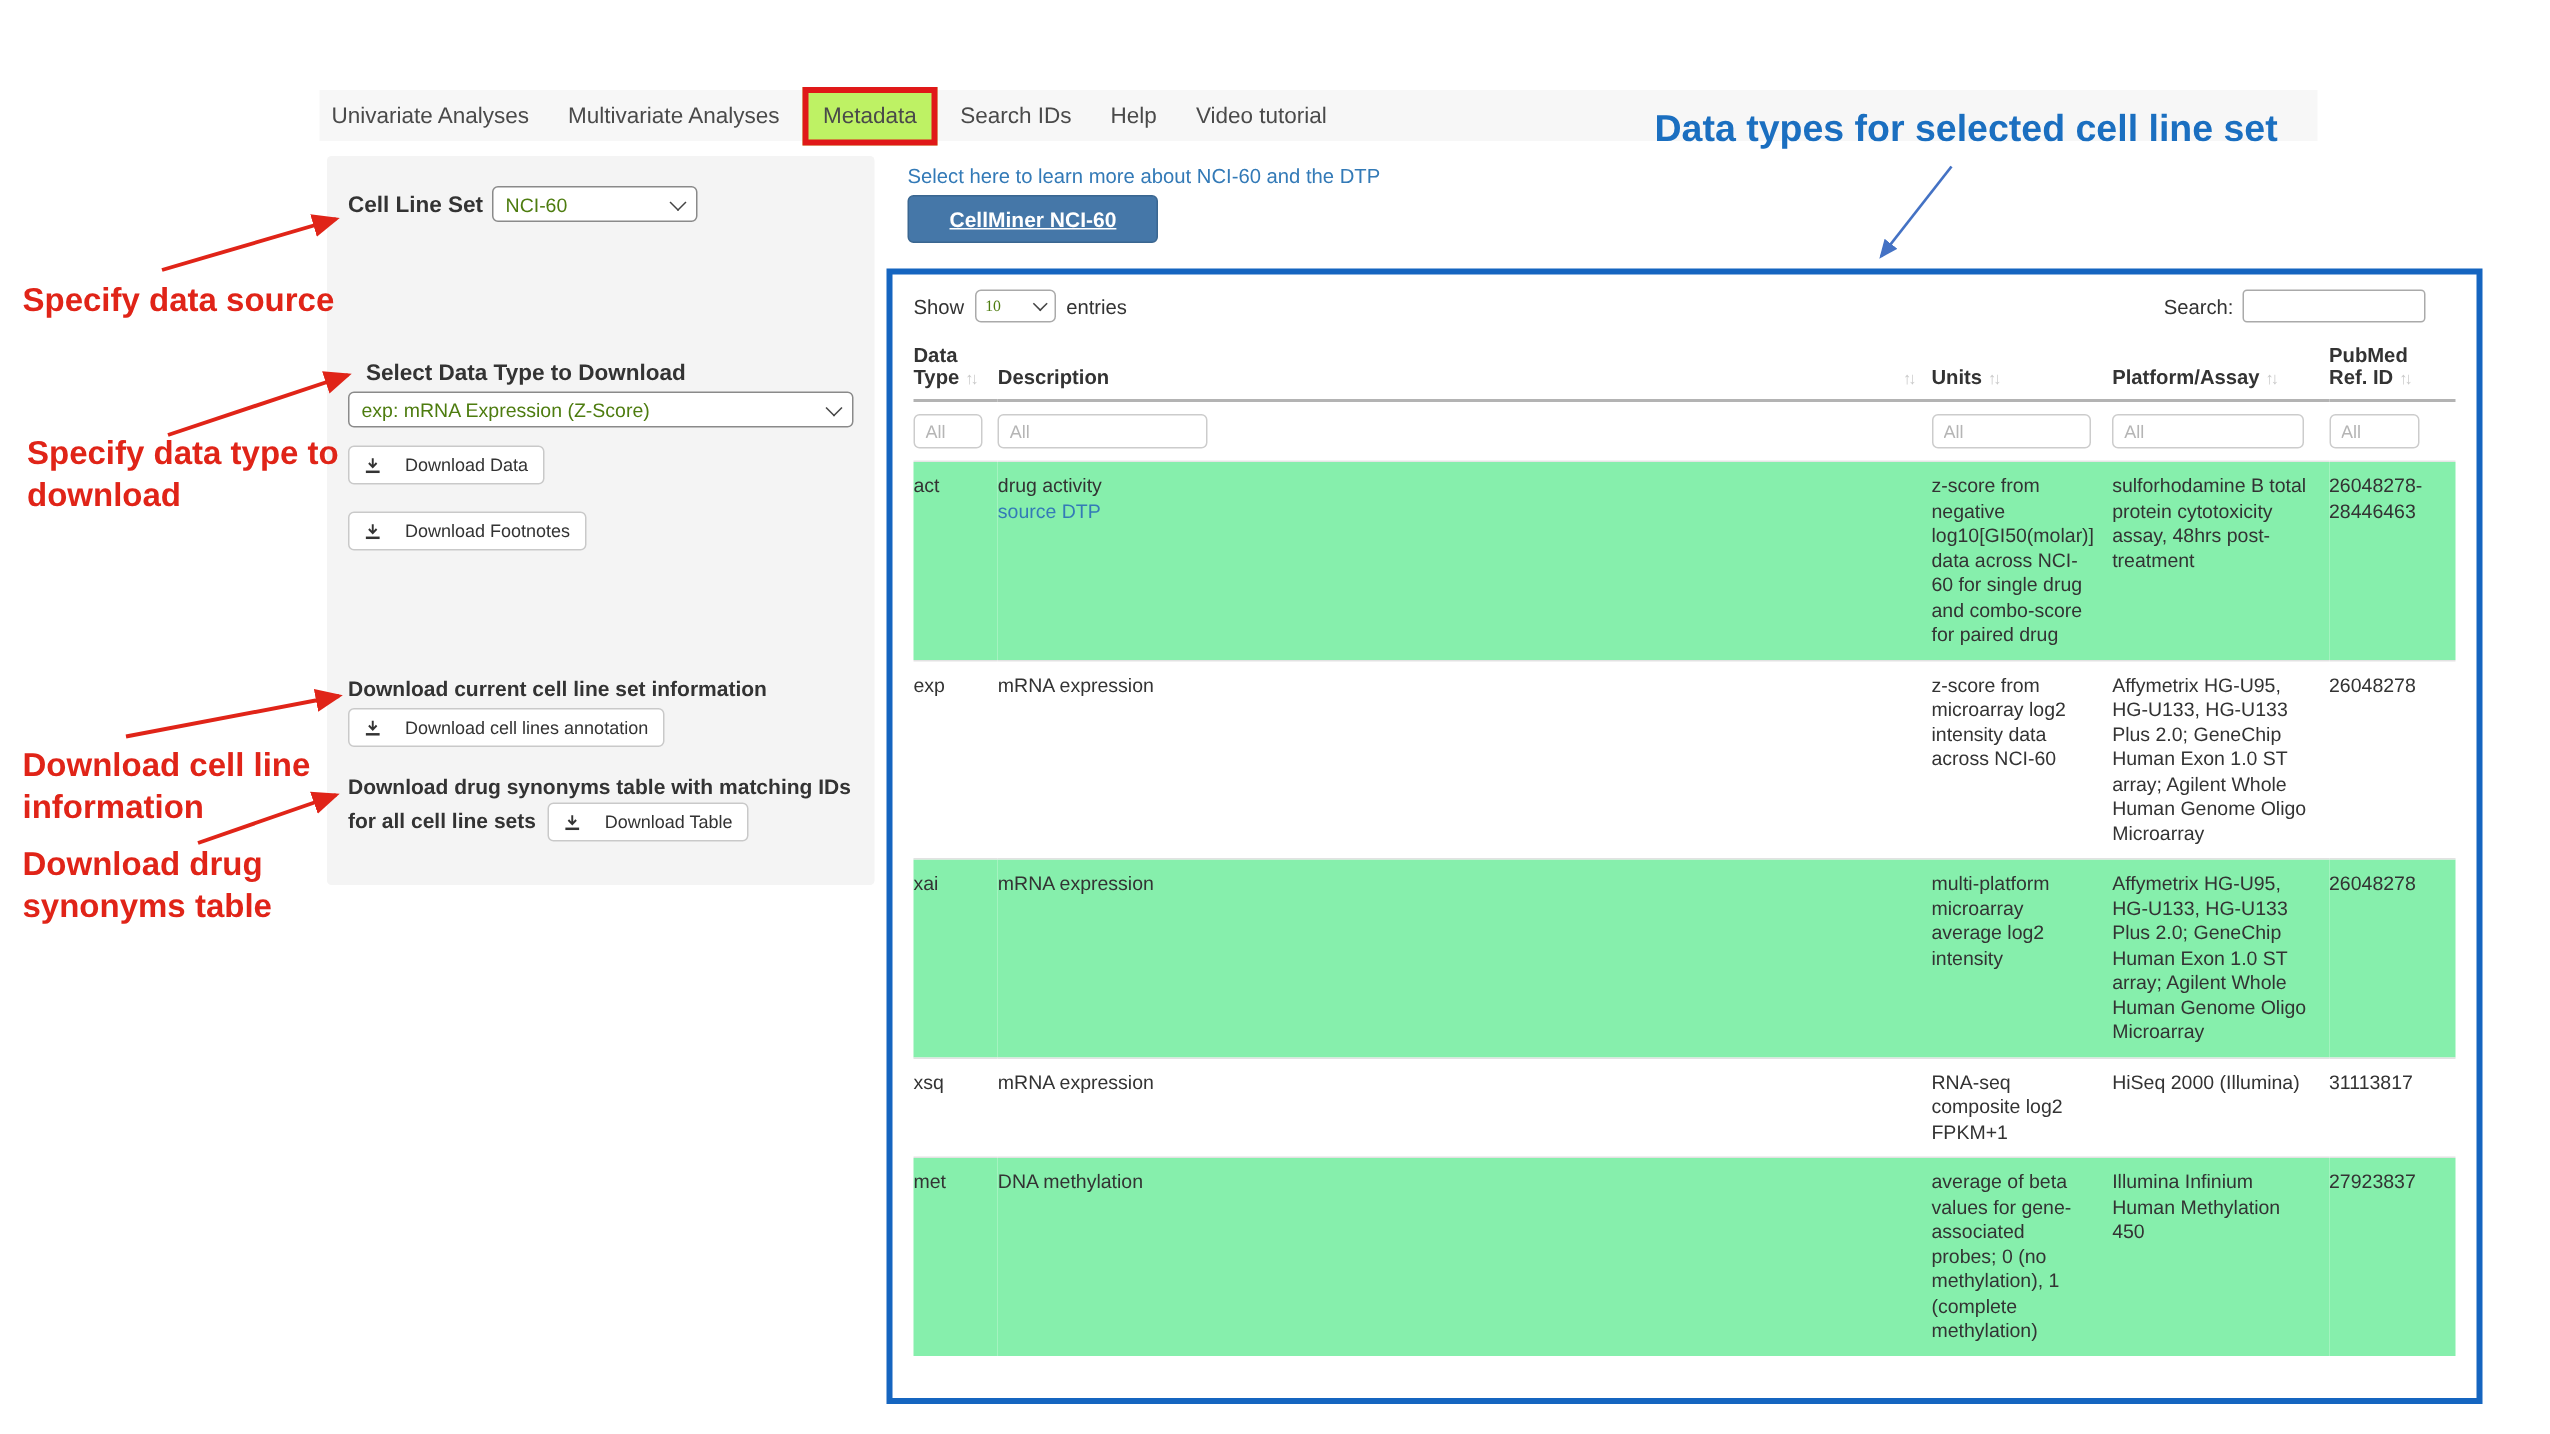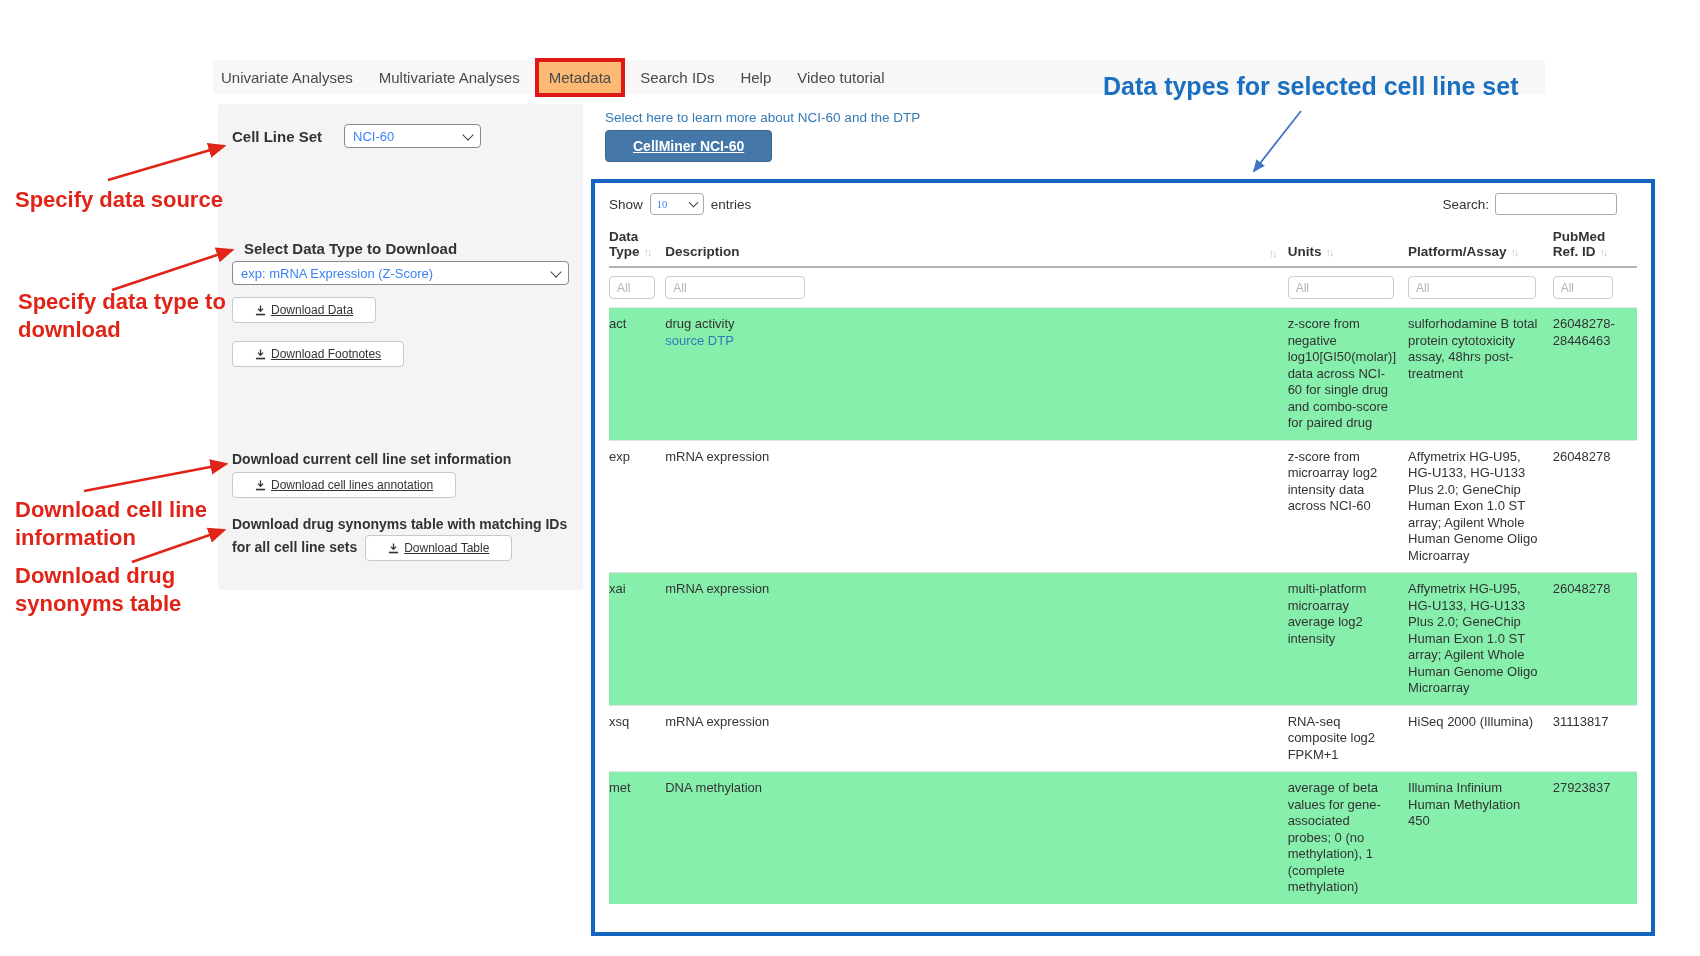--- a/index.html
+++ b/index.html
@@ -5,38 +5,38 @@
   html,body{margin:0;padding:0;}
   body{
     width:1700px;height:956px;position:relative;background:#ffffff;
     font-family:"Liberation Sans",sans-serif;color:#333;overflow:hidden;
   }
   
   .navbar{position:absolute;left:213px;top:60px;width:1332px;height:34px;
     background:#f7f7f7;display:flex;align-items:center;}
   .nav-item{padding:0 13px;font-size:15px;color:#4a4a4a;white-space:nowrap;}
   .nav-item.first{padding-left:8px;}
-  .nav-item.active{border:4px solid #e01818;background:#fdba74;
+  .nav-item.active{border:4px solid #e01818;background:#bef264;
     padding:7px 10px;margin:0 2px;}
   
   .left-panel{position:absolute;left:218px;top:104px;width:365px;height:486px;
     background:#f4f4f4;border-radius:3px;}
   .panel-abs{position:absolute;left:14px;}
   .bold-label{font-weight:bold;font-size:15px;color:#333;}
   .sel{display:inline-flex;align-items:center;justify-content:space-between;
     background:#fff;border:1px solid #8a8a8a;border-radius:4px;height:24px;
-    padding:0 8px;font-size:13px;color:#3b82f6;box-sizing:border-box;}
+    padding:0 8px;font-size:13px;color:#4d7c0f;box-sizing:border-box;}
   .chev{width:7px;height:7px;border-right:1.8px solid #444;
     border-bottom:1.8px solid #444;transform:rotate(45deg);margin-top:-3px;flex:none;margin-left:8px;}
-  .cls-row{top:20px;display:flex;align-items:center;gap:22px;}
+  .cls-row{top:20px;display:flex;align-items:center;gap:6px;}
   .dtype-label{top:136px;margin-left:12px;}
   .dtype-select{top:157px;width:337px;}
   .btn{background:#fff;border:1px solid #c9c9c9;border-radius:4px;
-    font-size:12px;color:#333;padding:5px 22px;display:inline-flex;
-    align-items:center;gap:5px;white-space:nowrap;text-decoration:underline;}
+    font-size:12px;color:#333;padding:5px 10px;display:inline-flex;
+    align-items:center;gap:16px;white-space:nowrap;}
   .btn svg{flex:none;}
   .b-dldata{top:193px;}
   .b-foot{top:237px;}
   .info-label{top:347px;font-size:14px;}
   .b-annot{top:368px;}
   .syn-label{top:410px;width:352px;font-size:14px;font-weight:bold;line-height:1.5;}
   .syn-label .btn{font-weight:normal;vertical-align:middle;margin-left:4px;}
   
   .red-note{position:absolute;color:#e02418;font-weight:bold;font-size:22px;
     line-height:1.28;white-space:pre-line;}

